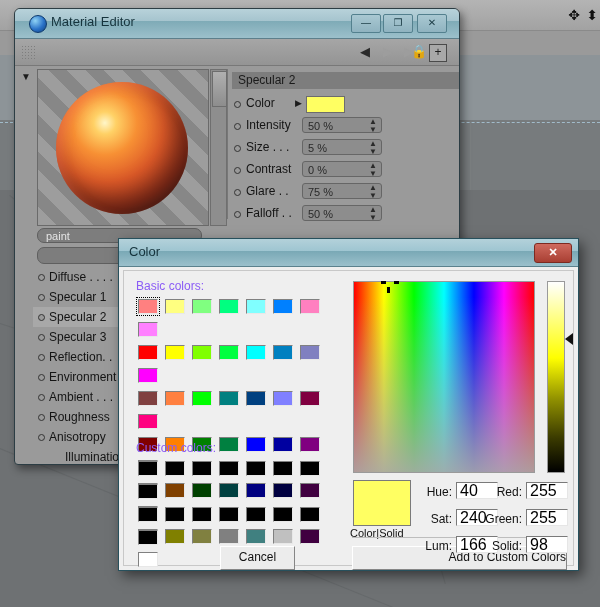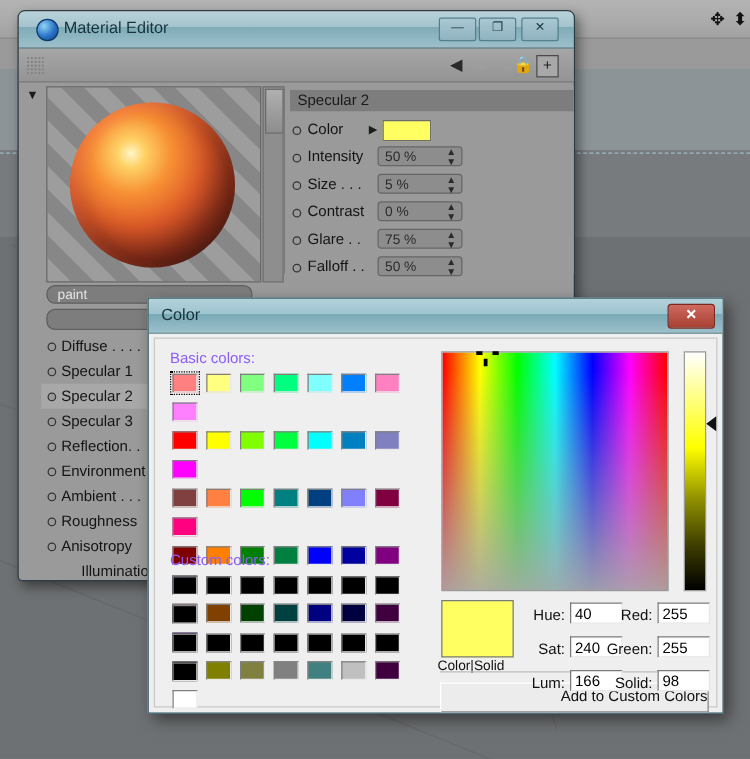--- a/index.html
+++ b/index.html
@@ -164,21 +164,21 @@
     position:absolute;left:0;top:6px;width:5px;height:5px;
     border:1px solid #343434;border-radius:50%;background:#9a9a9a;
   }
   .prow .plabel{position:absolute;left:12px;top:1px;white-space:nowrap;}
   .swatch{
     position:absolute;left:72px;top:1px;width:37px;height:15px;
     background:#ffff62;border:1px solid #6d6d6d;
   }
   .swatch-caret{position:absolute;left:61px;top:3px;font-size:9px;color:#1c1c1c;}
   .spin{
-    position:absolute;left:68px;top:0;width:68px;height:16px;
+    position:absolute;left:68px;top:0;width:80px;height:16px;
     background:#8d8d8d;border:1px solid #666;border-radius:3px;
     color:#2a2a2a;font-size:11px;line-height:16px;padding-left:5px;box-sizing:border-box;
   }
   .spin .arrows{
     position:absolute;right:4px;top:0;font-size:8px;line-height:8px;color:#2a2a2a;
   }
   .spin .arrows i{display:block;font-style:normal;}
 
   
   .color-dlg{
@@ -263,21 +263,21 @@
   }
   .color-solid{
     position:absolute;left:229px;top:209px;width:56px;height:44px;
     background:#ffff62;border:1px solid #7a7a7a;
   }
   .cs-label{position:absolute;left:226px;top:256px;font-size:11px;color:#111;}
   .fld-lbl{position:absolute;font-size:12px;color:#111;text-align:right;}
   .fld{
     position:absolute;width:42px;height:17px;
     background:#fff;border:1px solid #7a7a7a;border-right-color:#e6e6e6;border-bottom-color:#e6e6e6;
-    font-size:12px;line-height:16px;color:#000;padding-left:3px;box-sizing:border-box;
+    font-size:16px;line-height:16px;color:#000;padding-left:3px;box-sizing:border-box;
   }
   .sep-line{position:absolute;left:228px;top:266px;width:213px;height:1px;background:#bdbdbd;}
 </style>
 </head>
 <body>
 
 <div id="root">
 
   <div class="viewport">
     <div class="vp-topbar">
@@ -660,20 +660,21 @@
           </div>
           <div class="swz-wrap">
             <div class="swz" style="background: rgb(0, 0, 0); margin: 0px;"></div>
           </div>
           <div class="swz-wrap">
             <div class="swz" style="background: rgb(0, 0, 0); margin: 0px;"></div>
           </div>
           <div style="clear: both;"></div>
         </div>
 
+      <div class="cancel-btn">Cancel</div>
       <div class="addcust-btn">Add to Custom Colors</div>
 
       <div class="spectrum">
         <div class="cross" style="left:27px;top:-1px"></div>
         <div class="cross" style="left:40px;top:-1px"></div>
         <div class="cross" style="left:33px;top:5px;width:3px;height:6px"></div>
       </div>
       <div class="lum-strip"></div>
       <div class="lum-arrow"></div>
 

